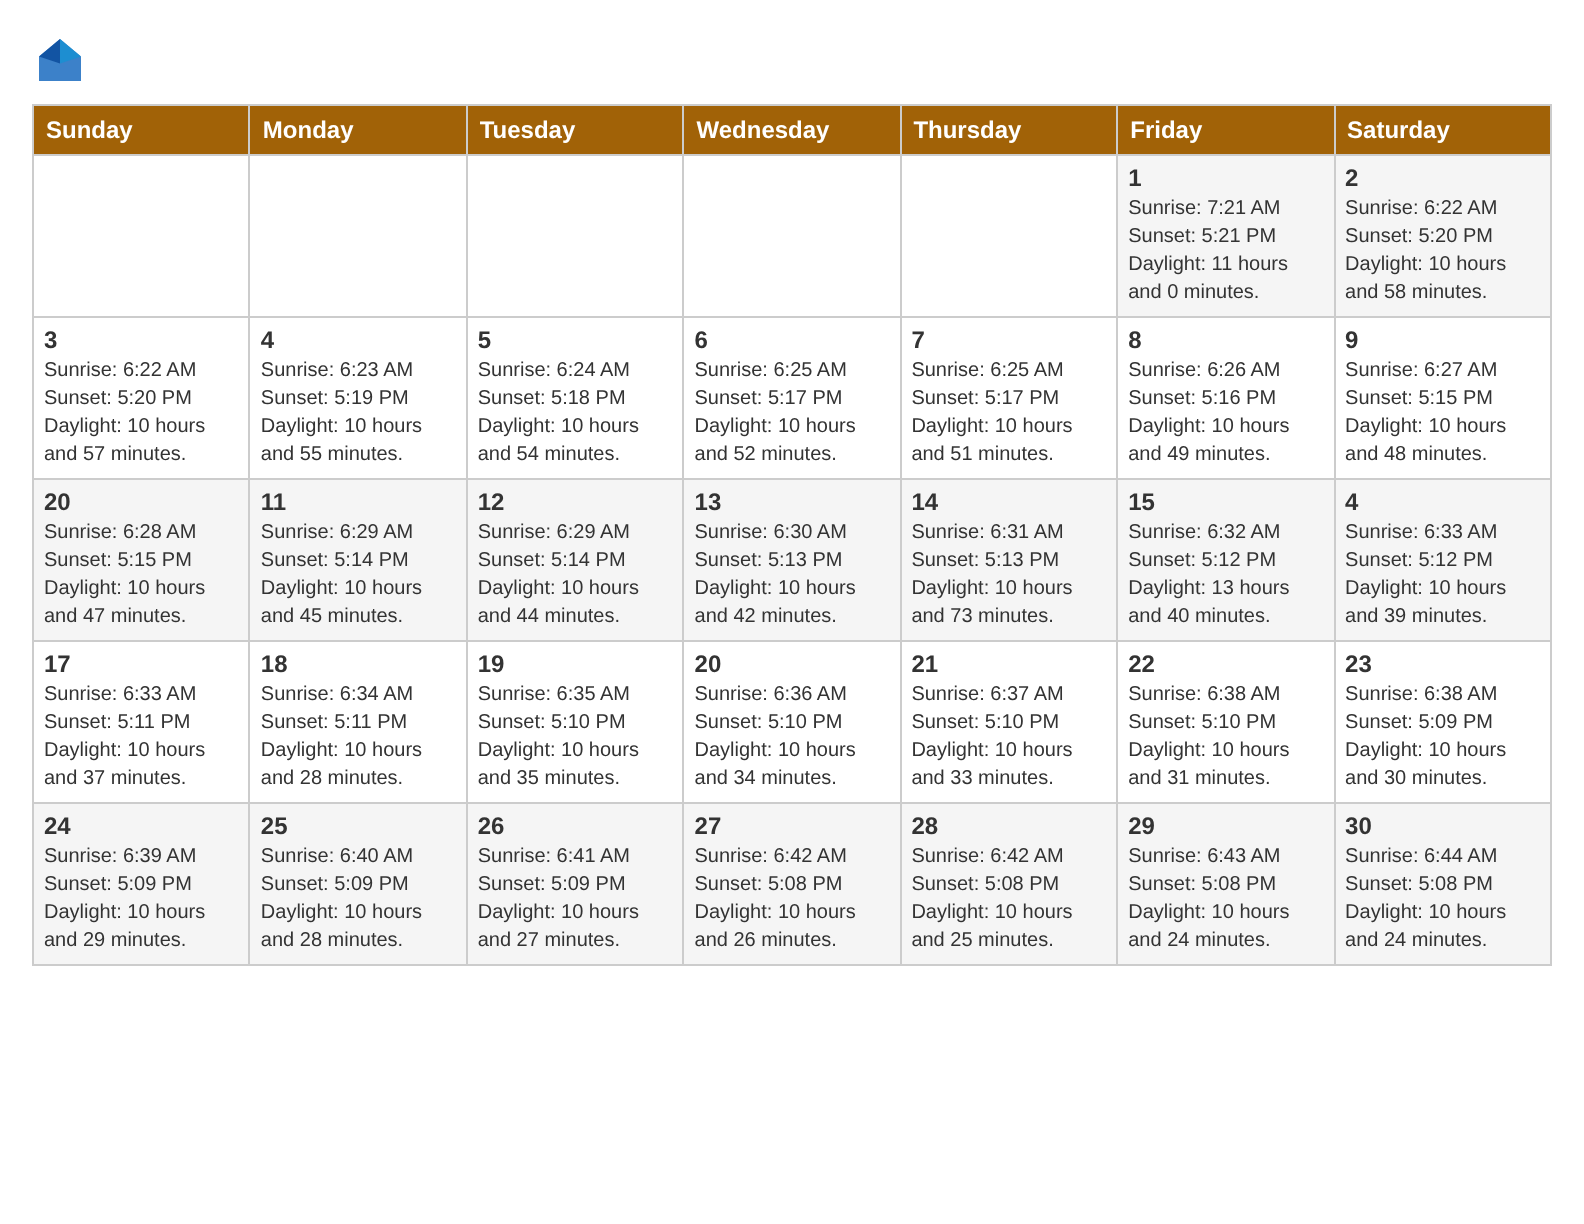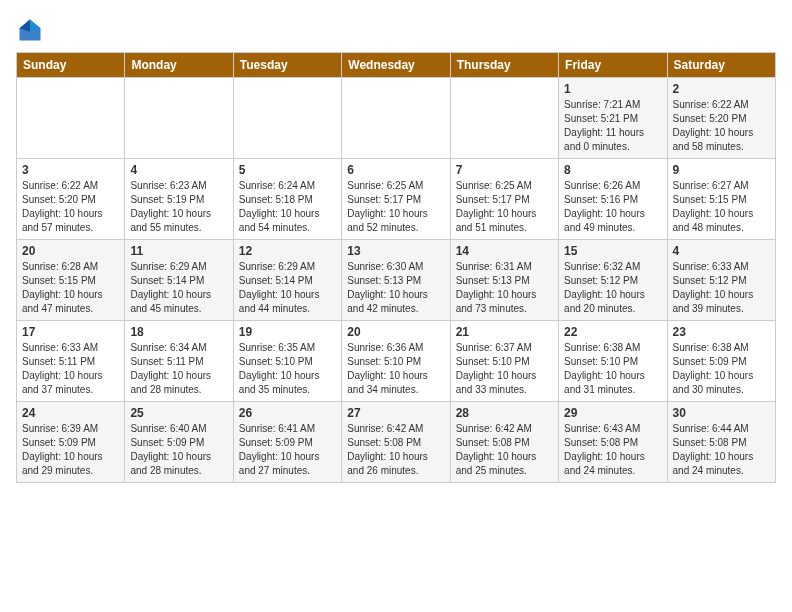--- a/index.html
+++ b/index.html
@@ -220,21 +220,21 @@
         <td>
           <span class="day-num">14</span>
           <div class="cell-content">Sunrise: 6:31 AM</div>
           <div class="cell-content">Sunset: 5:13 PM</div>
           <div class="cell-content">Daylight: 10 hours and 73 minutes.</div>
         </td>
         <td>
           <span class="day-num">15</span>
           <div class="cell-content">Sunrise: 6:32 AM</div>
           <div class="cell-content">Sunset: 5:12 PM</div>
-          <div class="cell-content">Daylight: 10 hours and 20 minutes.</div>
+          <div class="cell-content">Daylight: 13 hours and 40 minutes.</div>
         </td>
         <td>
           <span class="day-num">4</span>
           <div class="cell-content">Sunrise: 6:33 AM</div>
           <div class="cell-content">Sunset: 5:12 PM</div>
           <div class="cell-content">Daylight: 10 hours and 39 minutes.</div>
         </td>
       </tr>
       <tr>
         <td>

